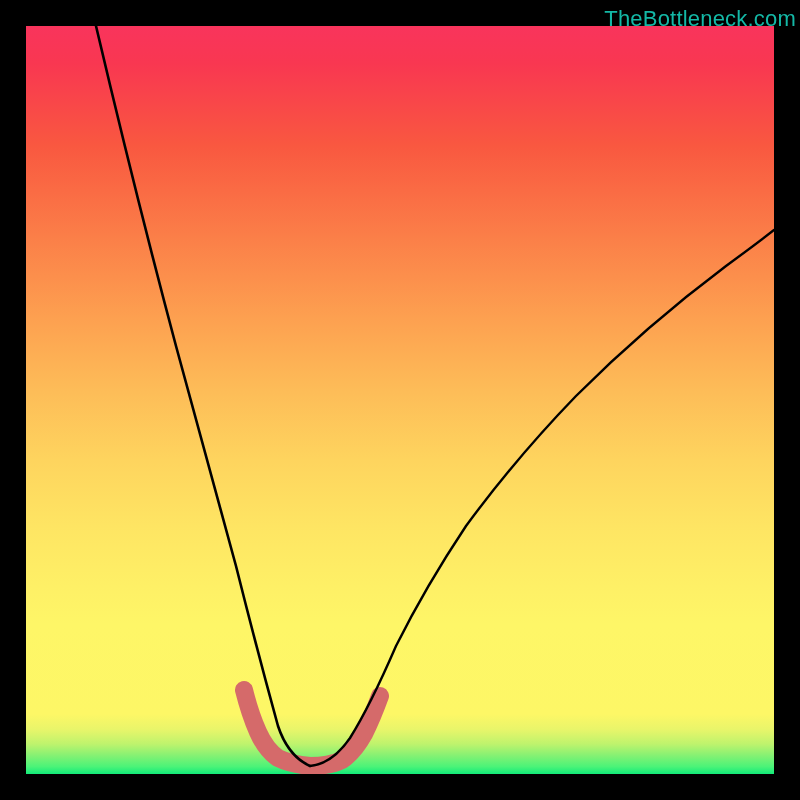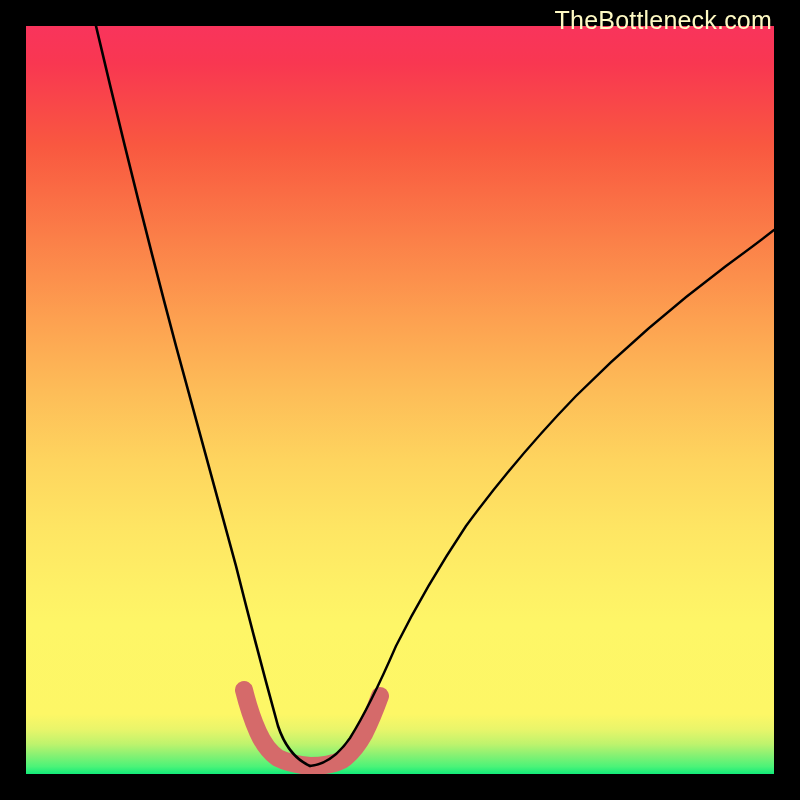--- a/index.html
+++ b/index.html
@@ -33,23 +33,23 @@
       #fda050 61%,
       #fb7e48 72%,
       #f95840 84%,
       #f93751 95%,
       #f9345c 100%
     );
   }
   .watermark {
     position: absolute;
     top: 6px;
-    right: 28px;
-    color: #fef9c3;
-    font-size: 25px;
+    right: 4px;
+    color: #14b8a6;
+    font-size: 22px;
     letter-spacing: 0.2px;
     font-weight: 400;
     user-select: none;
   }
   svg.curves {
     position: absolute;
     left: 0;
     top: 0;
   }
 </style>

